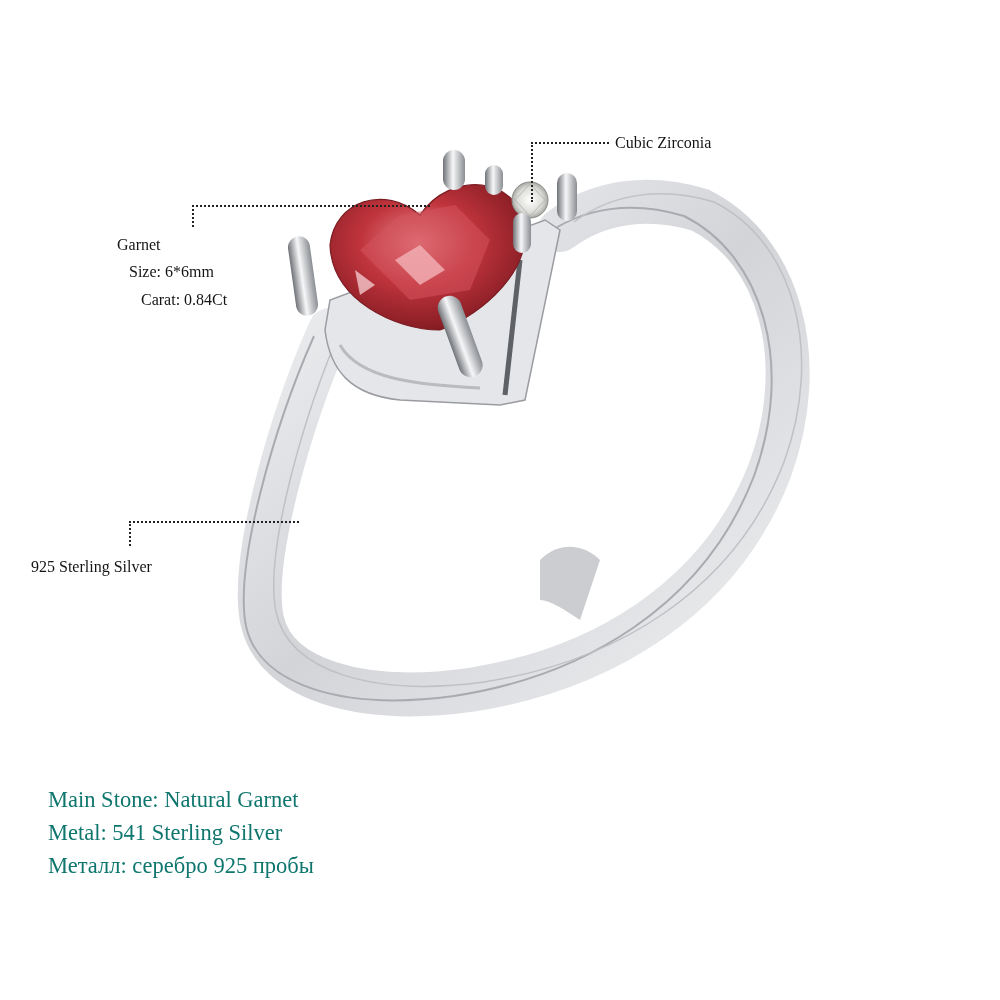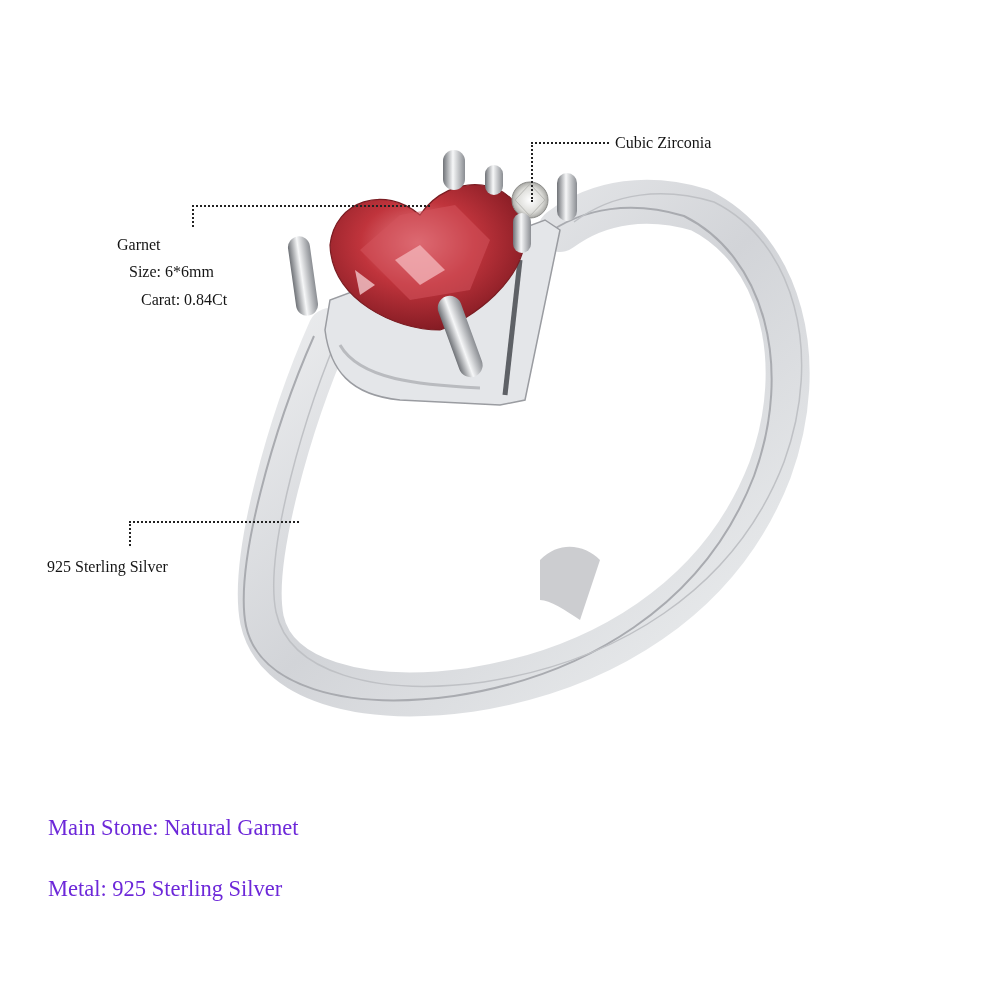--- a/index.html
+++ b/index.html
@@ -1,20 +1,20 @@
 <!DOCTYPE html>
 <html><head>
 <meta charset="utf-8">
 <style>
   html, body { margin:0; padding:0; background:#ffffff; }
   body { width:1000px; height:1000px; position:relative; overflow:hidden;
          font-family: "Liberation Serif", "DejaVu Serif", serif; color:#111; }
   .abs { position:absolute; }
   .label { font-size:16px; line-height:29px; white-space:nowrap; color:#151515; }
-  .spec { font-size:22.5px; line-height:33px; white-space:nowrap; color:#6d28d9;margin-top:28px; }
+  .spec { font-size:22.5px; line-height:33px; white-space:nowrap; color:#0f766e; }
   .dot-h { position:absolute; height:0; border-top:2px dotted #222; }
   .dot-v { position:absolute; width:0; border-left:2px dotted #222; }
   svg { position:absolute; left:0; top:0; }
 </style>
 </head>
 <body>
 
 <svg width="1000" height="1000" viewBox="0 0 1000 1000">
   <defs>
     <linearGradient id="silverBand" x1="0" y1="0" x2="1" y2="1">
@@ -72,18 +72,19 @@
 <div class="abs label" style="left:615px; top:128px;">Cubic Zirconia</div>
 
 <div class="dot-h" style="left:192px; top:205px; width:238px;"></div>
 <div class="dot-v" style="left:192px; top:205px; height:22px;"></div>
 <div class="abs label" style="left:117px; top:230px;font-family:Liberation Serif, serif;">Garnet</div>
 <div class="abs label" style="left:117px; top:257px;margin-left:12px;">Size: 6*6mm</div>
 <div class="abs label" style="left:117px; top:285px;margin-left:24px;">Carat: 0.84Ct</div>
 
 <div class="dot-h" style="left:129px; top:521px; width:170px;"></div>
 <div class="dot-v" style="left:129px; top:521px; height:25px;"></div>
-<div class="abs label" style="left:47px; top:552px;">925 Sterling Silver</div>
+<div class="abs label" style="left:31px; top:552px;">925 Sterling Silver</div>
 
 <div class="abs" style="left:48px; top:783px;">
   <div class="spec">Main Stone: Natural Garnet</div>
-  <div class="spec">Metal: 925 Sterling Silver</div>
+  <div class="spec">Metal: 541 Sterling Silver</div>
+  <div class="spec">Металл: серебро 925 пробы</div>
 </div>
 
 </body></html>

